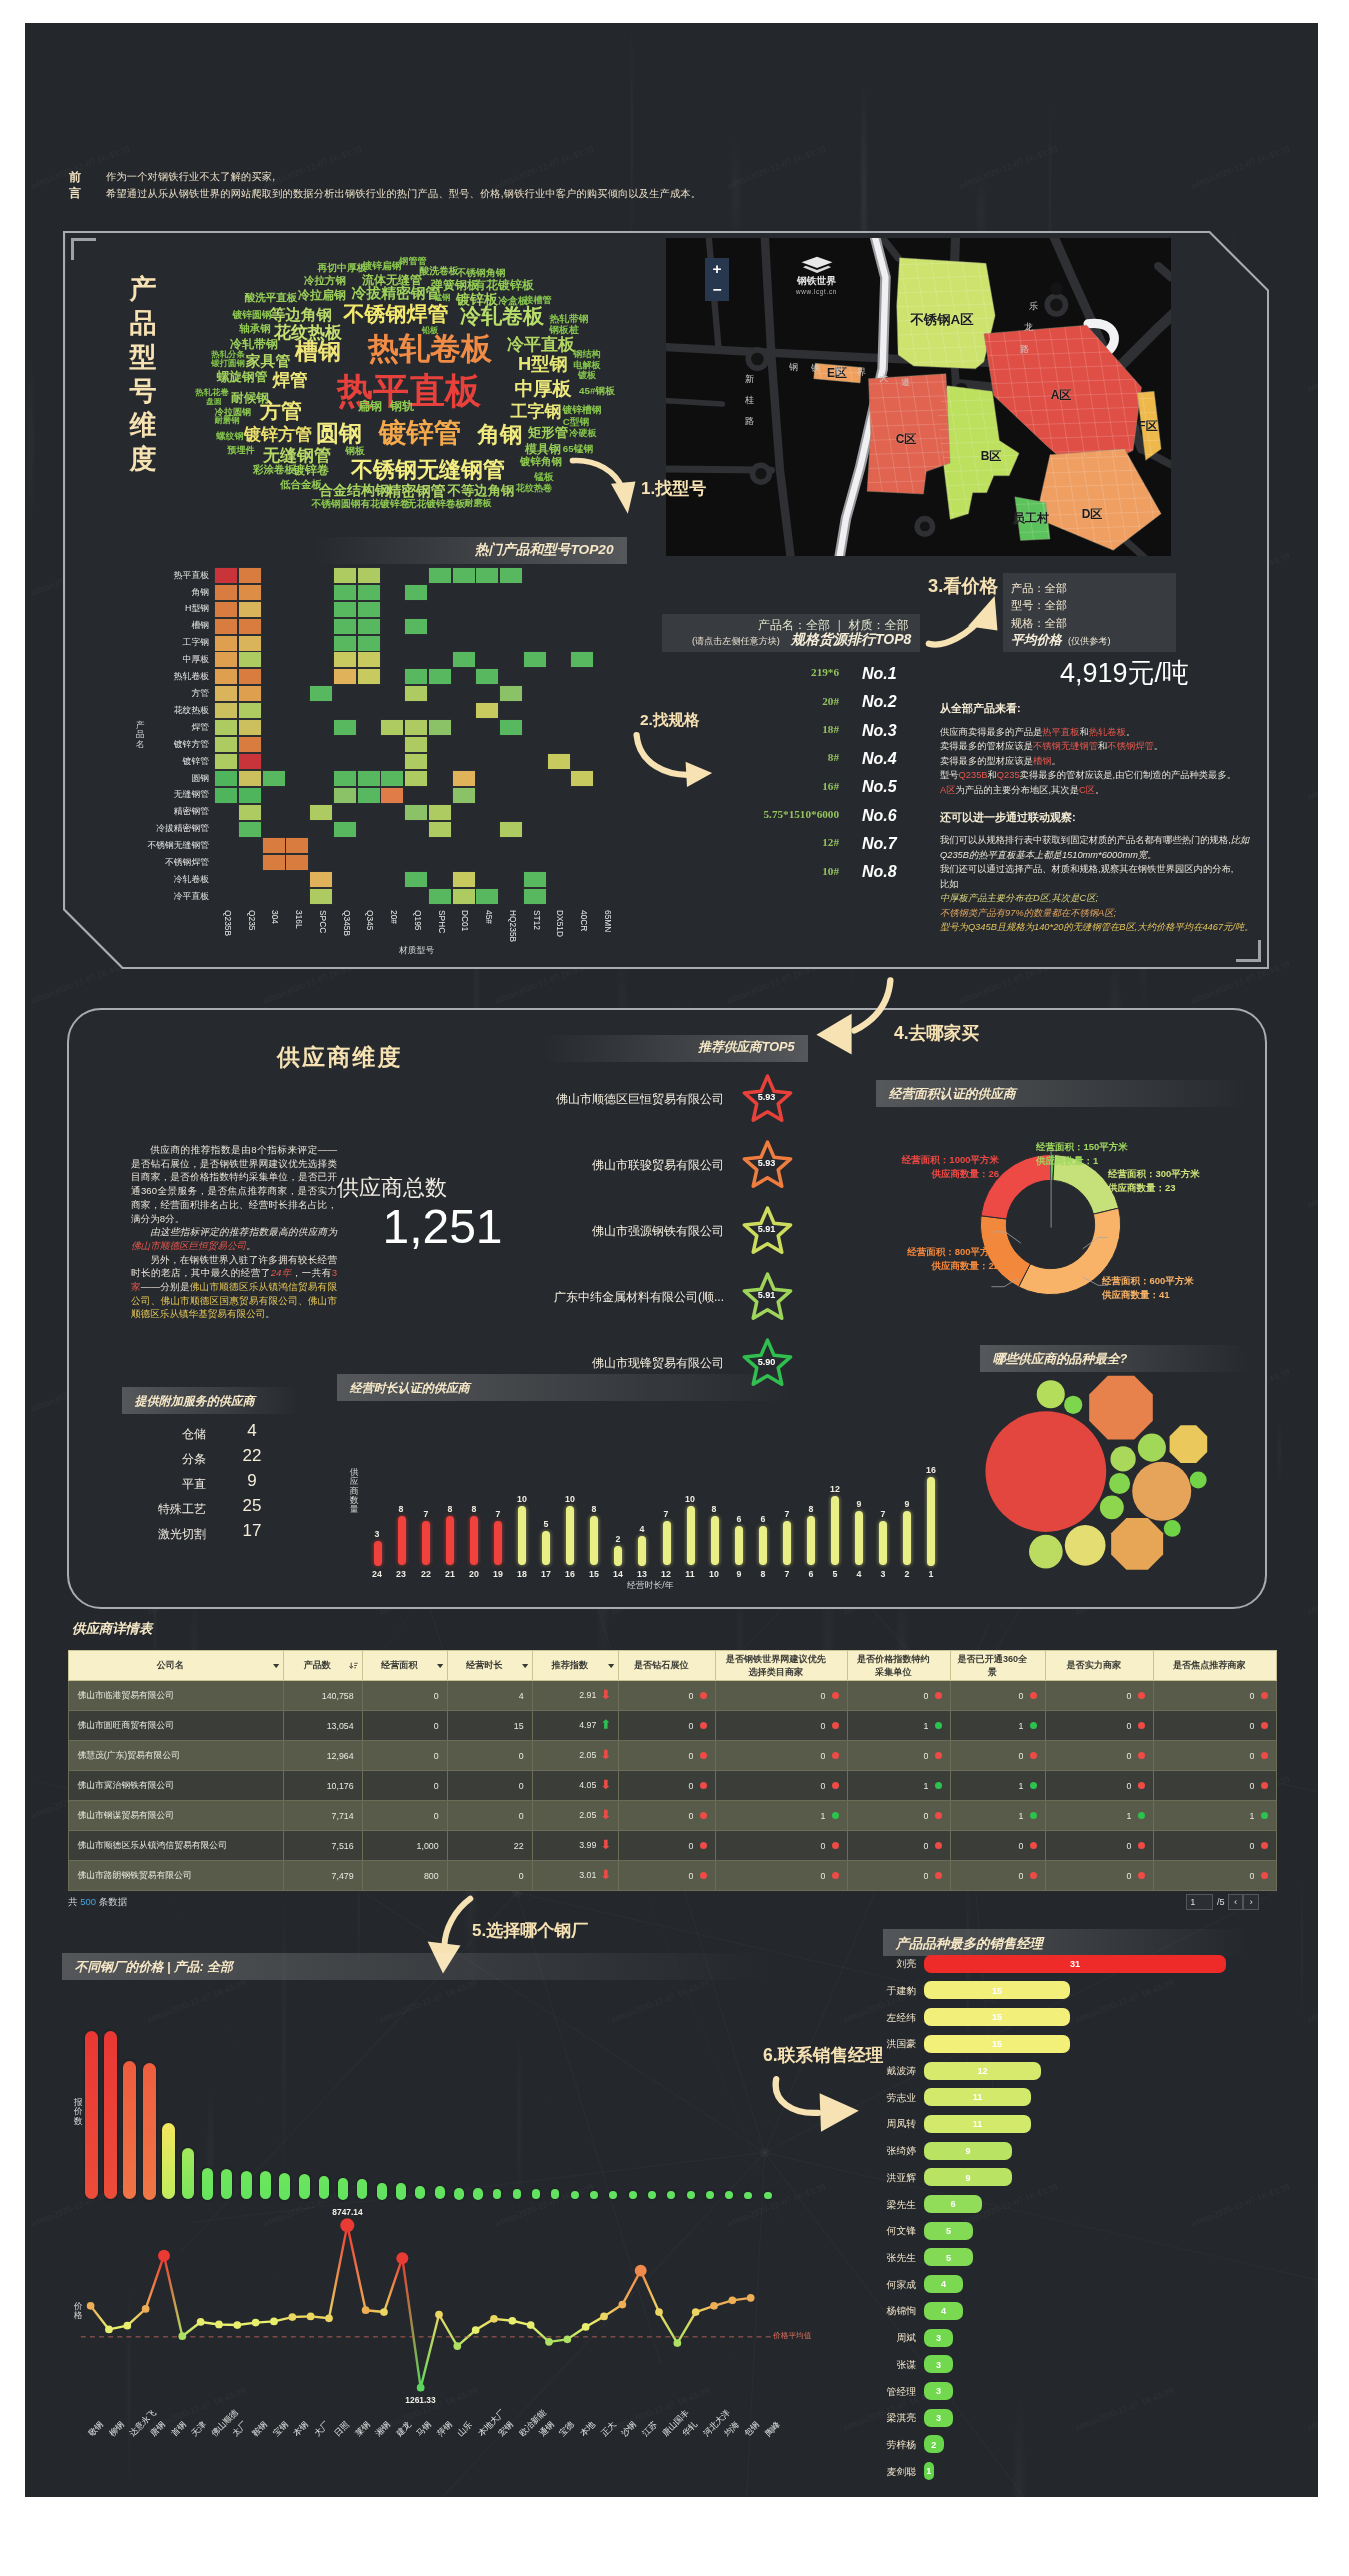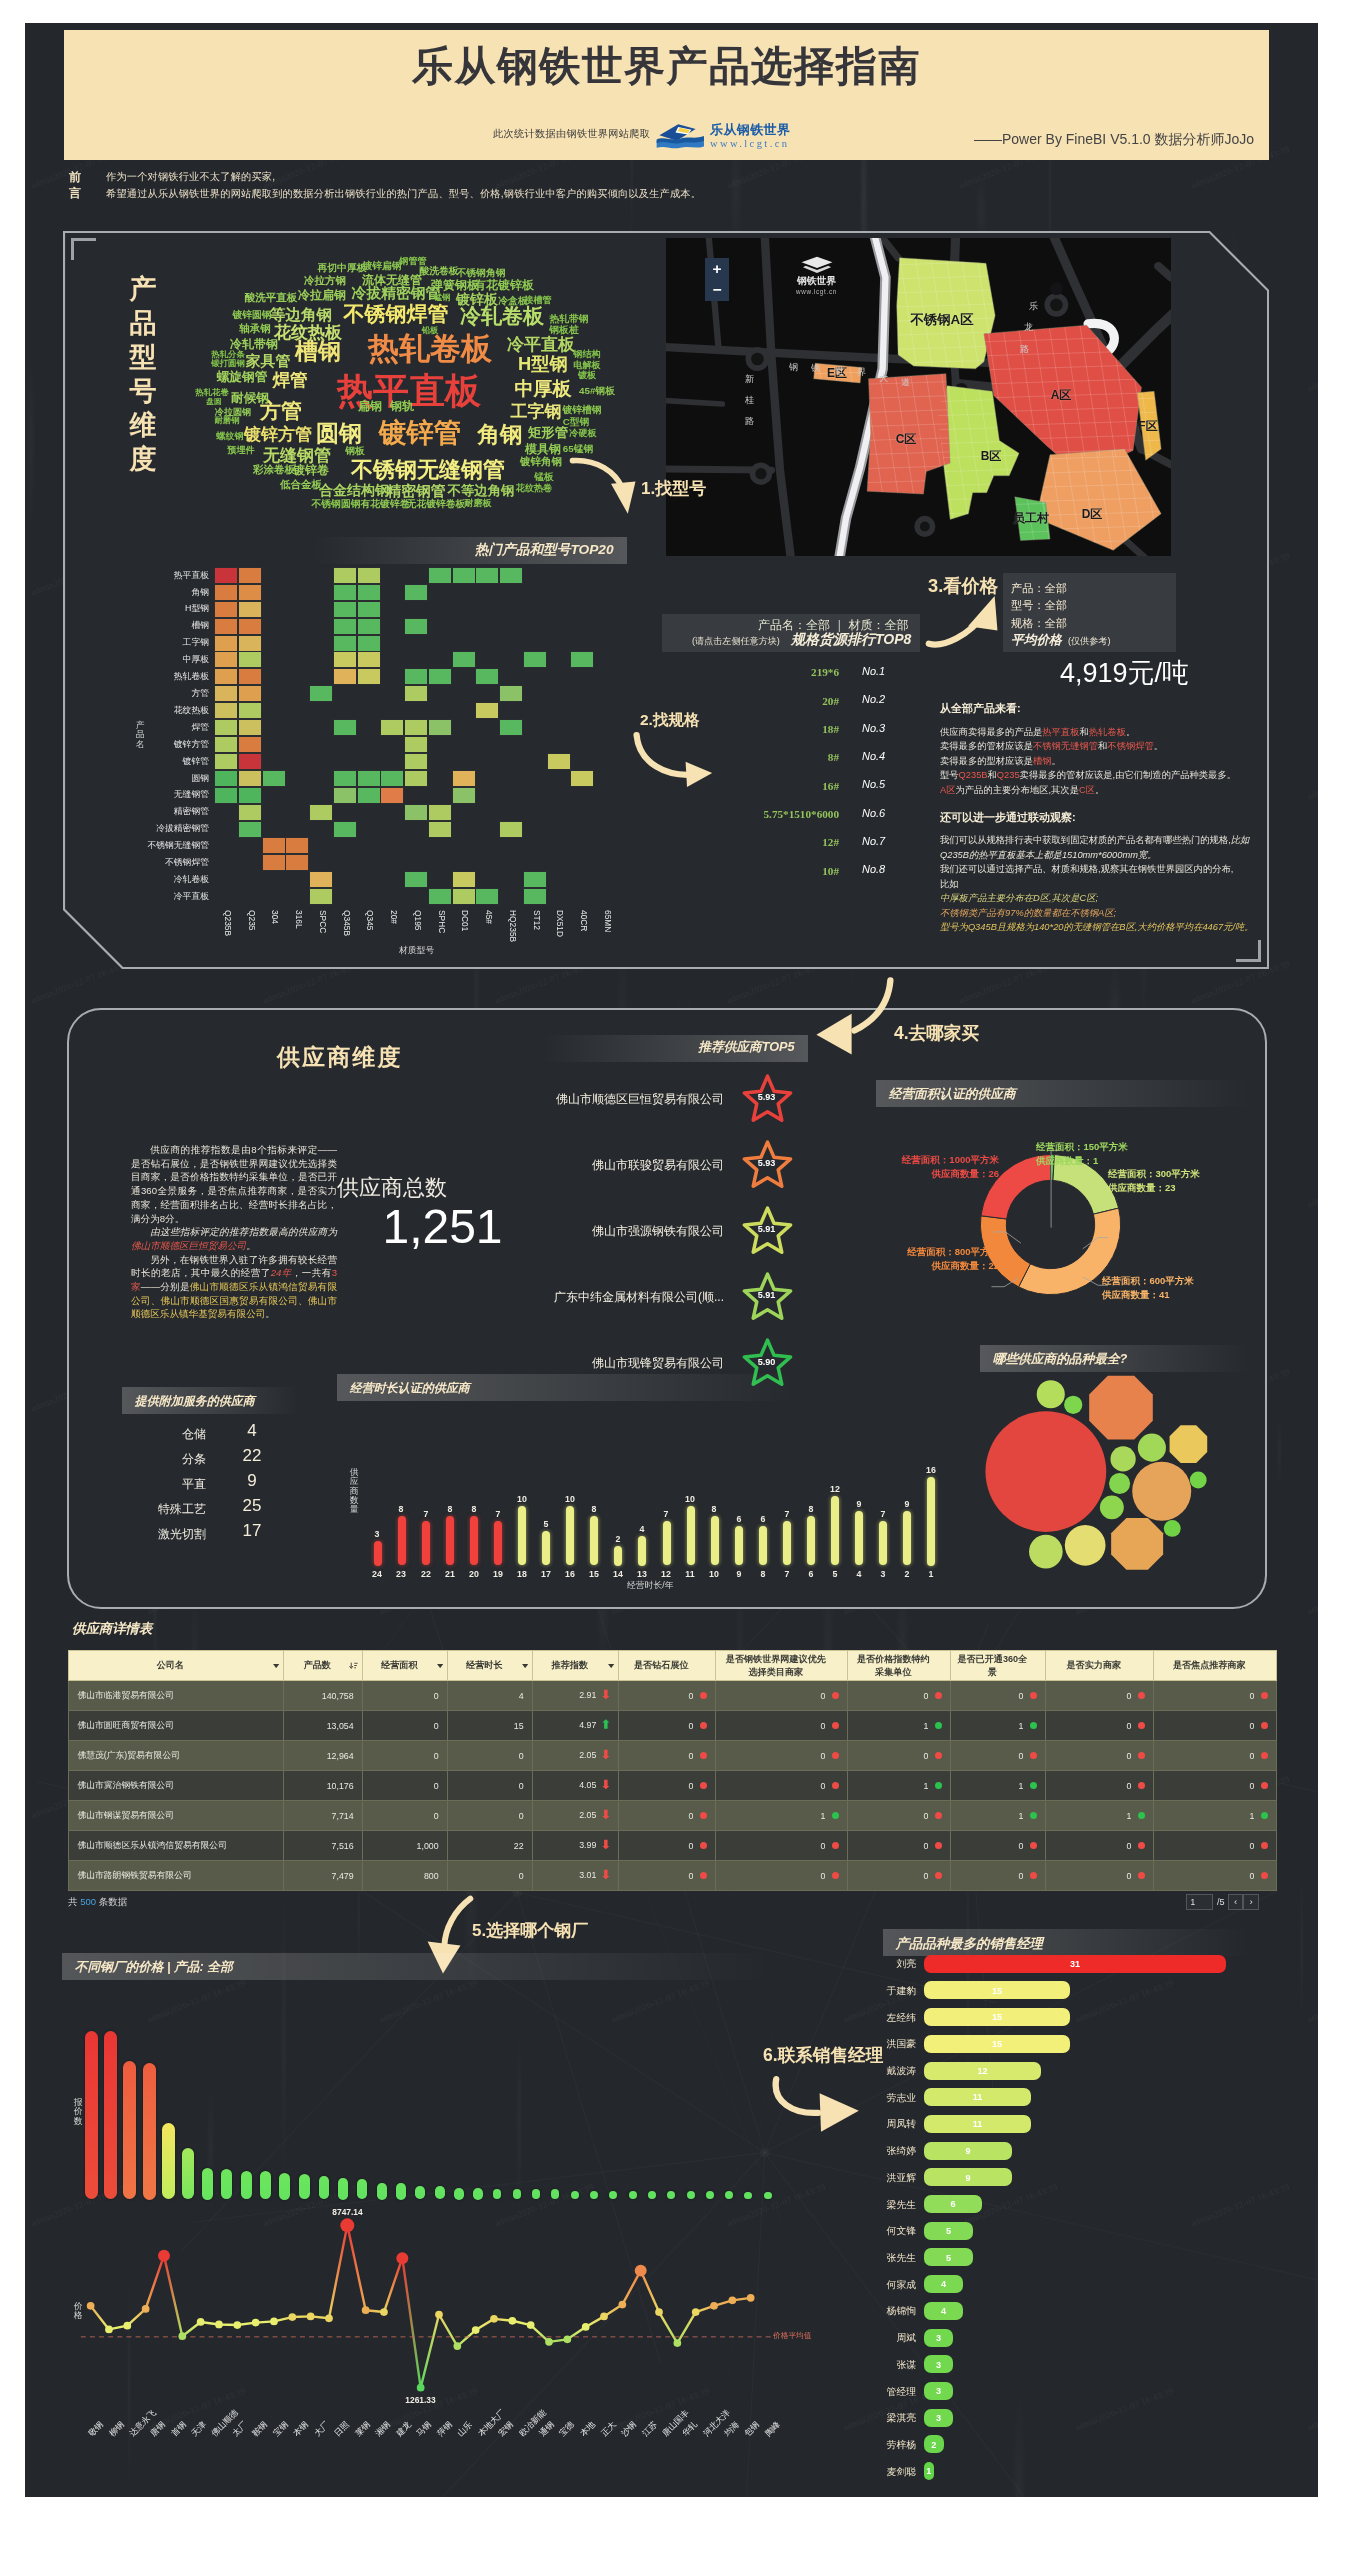--- a/index.html
+++ b/index.html
@@ -39,21 +39,21 @@
   .steptxt{position:absolute;font-size:15.5px;font-weight:bold;color:#f7e2b4;white-space:nowrap;z-index:40;}
   .wcw{position:absolute;}
   .wcw div{position:absolute;white-space:nowrap;font-weight:bold;transform:translate(-50%,-50%);font-family:"Liberation Sans",sans-serif;}
   .hm-cell{position:absolute;box-sizing:border-box;}
   .hm-rl{position:absolute;font-size:8.8px;color:#e8e8e8;white-space:nowrap;text-align:right;}
   .hm-cl{position:absolute;font-size:8.4px;color:#eaeaea;white-space:nowrap;writing-mode:vertical-rl;}
   .axlab{position:absolute;font-size:8.4px;color:#d8d8d8;}
   .axlab.v{width:10.5px;line-height:9.3px;text-align:center;}
   
   .spec-row-v{position:absolute;font-size:11.2px;font-weight:bold;color:#93c35c;text-align:right;white-space:nowrap;font-family:"Liberation Serif",serif;}
-  .spec-row-n{position:absolute;font-size:11px;font-weight:normal;font-style:italic;color:#fff;white-space:nowrap;}
+  .spec-row-n{position:absolute;font-size:16px;font-weight:bold;font-style:italic;color:#fff;white-space:nowrap;}
   .pp-box{position:absolute;background:rgba(255,255,255,.085);}
   .pp-row{position:absolute;font-size:11.2px;color:#f5ead2;white-space:nowrap;}
   .pp-big{position:absolute;font-size:27px;color:#fff;white-space:nowrap;}
   .r{color:#e8584e;}
   
   .tb{position:absolute;border-collapse:collapse;table-layout:fixed;}
   .tb th{background:#f7f0c9;color:#3b3b36;font-size:9.1px;font-weight:bold;border:0.7px solid #cac394;padding:0;height:29px;}
   .tb td{border:0.7px solid #6c6d56;font-size:8.8px;color:#eaeae2;height:29px;padding:0 8.4px;background:#585b49;}
   .tb tr:nth-child(even) td{background:#3b3d39;}
   .thar{position:absolute;right:3.5px;top:50%;transform:translateY(-50%);line-height:0;}
@@ -224,36 +224,20 @@
 <div class="wm" style="left:724px;top:2200px;">admin2020-12-07 16:43:39</div>
 <div class="wm" style="left:956px;top:2200px;">admin2020-12-07 16:43:39</div>
 <div class="wm" style="left:1188px;top:2200px;">admin2020-12-07 16:43:39</div>
 <div class="wm" style="left:144px;top:2404px;">admin2020-12-07 16:43:39</div>
 <div class="wm" style="left:376px;top:2404px;">admin2020-12-07 16:43:39</div>
 <div class="wm" style="left:608px;top:2404px;">admin2020-12-07 16:43:39</div>
 <div class="wm" style="left:840px;top:2404px;">admin2020-12-07 16:43:39</div>
 <div class="wm" style="left:1072px;top:2404px;">admin2020-12-07 16:43:39</div>
 <div class="wm" style="left:1304px;top:2404px;">admin2020-12-07 16:43:39</div>
 
-<div class="banner">
-<div class="banner-title">乐从钢铁世界产品选择指南</div>
-<div class="banner-sub">此次统计数据由钢铁世界网站爬取</div>
-<div class="logo-box">
-<svg width="52" height="32" viewBox="0 0 74 46" style="position:absolute;left:-5.6px;top:0.7px;">
-<path d="M6 22 L33 6 L58 13 L31 30 Z" fill="#1a4e96"></path>
-<path d="M33 10 L52 14 L47 21 L29 18 Z" fill="#fff"></path>
-<path d="M35 11 L50 14.5 L47 19 L32 16 Z" fill="#f7d24a"></path>
-<path d="M2 30 C14 25, 24 33, 36 29 C48 25, 58 30, 70 25 L70 38 C58 42, 48 37, 36 40 C24 43, 14 36, 2 40 Z" fill="#2f79c2"></path>
-<path d="M2 28 C14 23, 24 31, 36 27 C48 23, 58 28, 70 23 L70 30 C58 35, 48 30, 36 33 C24 36, 14 29, 2 33 Z" fill="#17589f"></path>
-</svg>
-<div class="logo-text1">乐从钢铁世界</div>
-<div class="logo-text2">www.lcgt.cn</div>
-</div>
-<div class="banner-right">——Power By FineBI V5.1.0  数据分析师JoJo</div>
-</div>
 <div class="pf-l" style="top:169px;">前</div>
 <div class="pf-l" style="top:185px;">言</div>
 <div class="pf-t" style="top:170px;">作为一个对钢铁行业不太了解的买家,</div>
 <div class="pf-t" style="top:187px;">希望通过从乐从钢铁世界的网站爬取到的数据分析出钢铁行业的热门产品、型号、价格,钢铁行业中客户的购买倾向以及生产成本。</div>
 <div class="card1">
 <div class="inner"></div>
 <div class="cbrk"></div>
 <div class="cbrk2"></div>
 </div>
 <div class="vtitle" style="left:129px;top:272px;">

